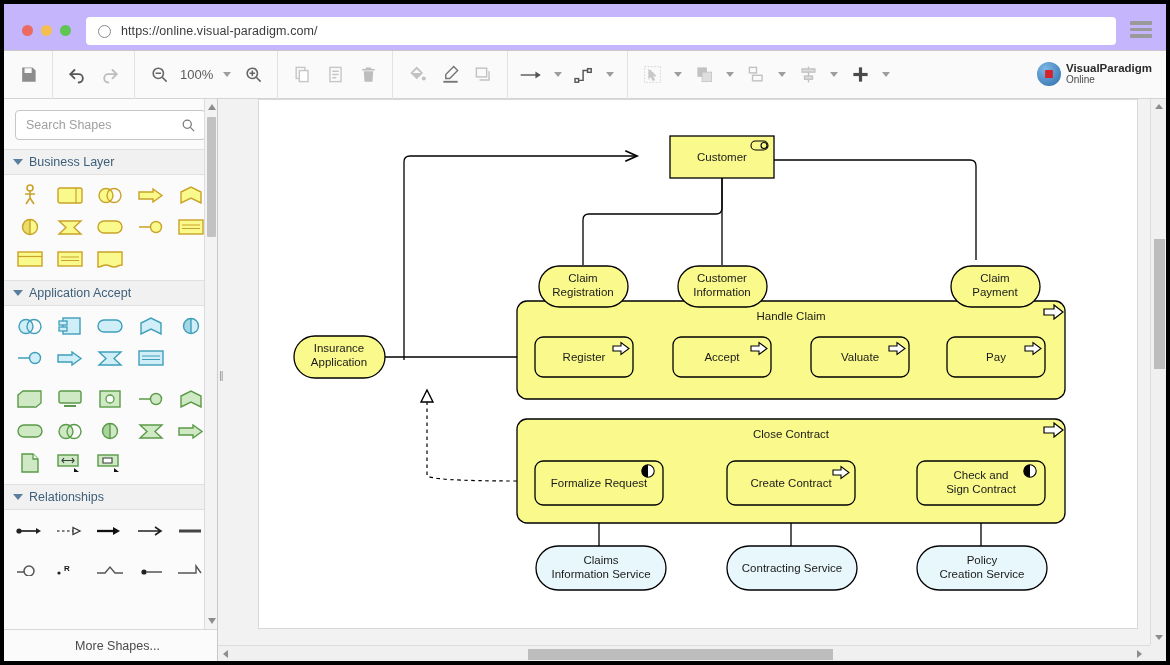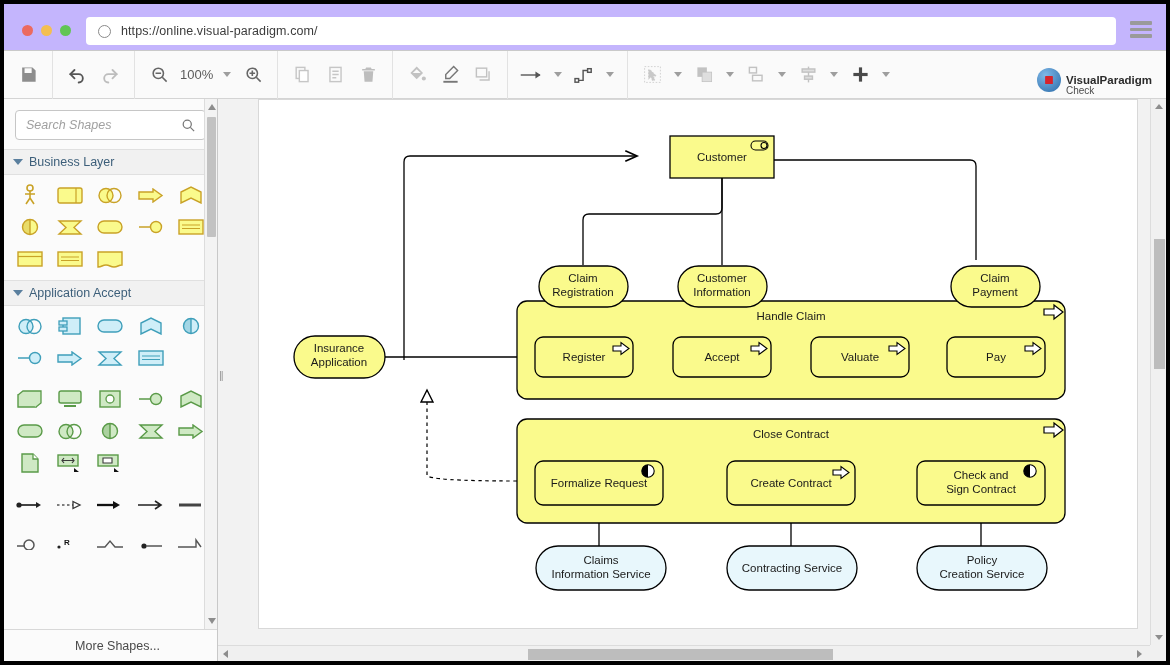--- a/index.html
+++ b/index.html
@@ -80,42 +80,41 @@
     width: 24px; height: 24px; border-radius: 50%;
     background: radial-gradient(circle at 35% 30%, #7fb8e8, #2a6ba8);
     position: relative; overflow: hidden;
   }
   .vp-globe::after {
     content: ''; position: absolute; left: 50%; top: 50%;
     transform: translate(-50%,-50%) rotate(45deg);
     width: 11px; height: 11px; background: #d6232b;
     clip-path: polygon(50% 0, 100% 50%, 50% 100%, 0 50%);
   }
-  .vp-txt { line-height: 1.08; margin-top: 12px; }
+  .vp-txt { line-height: 1.08; }
   .vp-txt .l1 { font-size: 11.5px; color: #2b2b2b; font-weight: 600; }
   .vp-txt .l2 { font-size: 10px; color: #4a4a4a; }
 
   
   .sidebar {
     position: absolute; left: 0; top: 95px;
     width: 214px; height: 562px;
     background: #fbfbfb; border-right: 1px solid #c8c8c8;
     overflow: hidden;
   }
   .search-wrap { padding: 11px 11px 9px 11px; }
   .search-box {
     position: relative; height: 30px; background: #fff;
     border: 1px solid #c6c6c6; border-radius: 4px;
     display: flex; align-items: center; padding: 0 10px;
   }
   .search-box input {
     border: 0; outline: 0; font-size: 12.5px; color: #555;
     width: 100%; background: transparent;
     font-family: "Liberation Sans", sans-serif;
-    font-style: italic;
   }
   .search-box input::placeholder { color: #a0a0a0; }
   .search-ico { position: absolute; right: 9px; top: 7px; color: #777; }
 
   .sect-hd {
     height: 26px; background: #f1f1f1;
     border-top: 1px solid #e0e0e0; border-bottom: 1px solid #e0e0e0;
     display: flex; align-items: center; padding-left: 9px; gap: 6px;
   }
   .tri { width: 0; height: 0; border-left: 5px solid transparent;
@@ -342,21 +341,21 @@
           <rect x="10" y="3" width="4" height="18"></rect>
             <rect x="3" y="10" width="18" height="4"></rect>
         </svg>
       </div>
       <span class="caret"></span>
     </div>
     <div class="vp-logo">
       <div class="vp-globe"></div>
       <div class="vp-txt">
         <div class="l1">VisualParadigm</div>
-        <div class="l2">Check</div>
+        <div class="l2">Online</div>
       </div>
     </div>
   </div>
 
   <div class="sidebar">
     <div class="search-wrap">
       <div class="search-box">
         <input type="text" placeholder="Search Shapes" style="">
         <span class="search-ico">
           <svg width="15" height="15" viewBox="0 0 24 24" fill="none" stroke="#777" stroke-width="2">
@@ -585,20 +584,24 @@
         </div>
       <div class="shape-cell">
         <svg width="26" height="20" viewBox="0 0 26 20">
             <rect x="1" y="2" width="20" height="11" fill="#cfe9c4" stroke="#5a9a48" stroke-width="1.4"></rect>
             <path d="M6 5h9v5H6z" fill="#fff" stroke="#3a3a3a" stroke-width="1.1"></path>
             <path d="M17 15l5 4h-5z" fill="#111"></path>
           </svg>
         </div>
     </div>
 
+    <div class="sect-hd">
+      <span class="tri"></span>
+      <span>Relationships</span>
+    </div>
     <div class="rel-grid">
       <div class="shape-cell">
         <svg width="30" height="12" viewBox="0 0 30 12">
             <circle cx="4" cy="6" r="2.6" fill="#222"></circle>
             <path d="M6 6h18" stroke="#222" stroke-width="1.7"></path>
             <path d="M21 3l5 3-5 3z" fill="#222"></path>
           </svg>
         </div>
       <div class="shape-cell">
         <svg width="30" height="12" viewBox="0 0 30 12">

